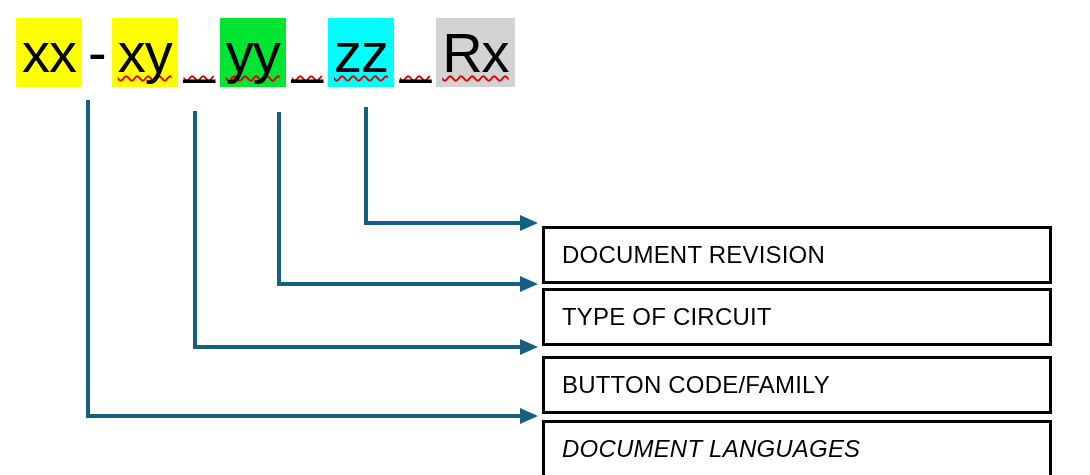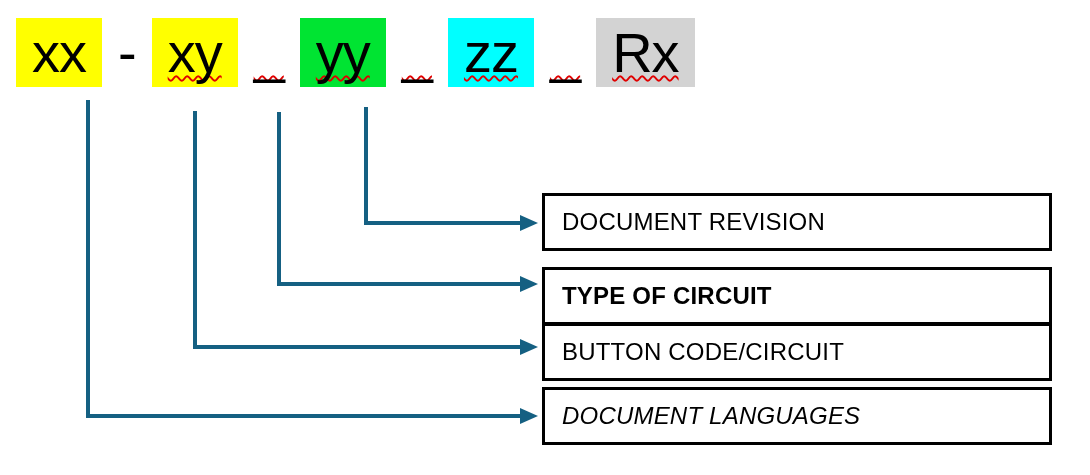--- a/index.html
+++ b/index.html
@@ -21,21 +21,21 @@
   
   .code-line{
     position:absolute;left:16px;top:18px;
     font-size:56px;line-height:70px;
     letter-spacing:-1px;
     white-space:nowrap;
     color:var(--text);
   }
   .code-line .seg{
     display:inline;
-    padding:3px 16px;
+    padding:3px 6px;
   }
   .code-line .sp-err{
     text-decoration-line:underline;
     text-decoration-style:wavy;
     text-decoration-color:var(--squiggle);
     text-decoration-thickness:2px;
     text-underline-offset:3px;
     text-decoration-skip-ink:none;
   }
   
@@ -54,23 +54,24 @@
   .label-box{
     position:absolute;
     left:542px;width:510px;height:58px;
     border:3px solid var(--box-border);
     background:var(--background);
     display:flex;align-items:center;
     padding-left:17px;
     font-size:24px;
     letter-spacing:0.2px;
     color:var(--text);
+    margin-top:33px;
   }
   .label-box.b0{top:193px;}
-  .label-box.b1{top:267px;font-weight:bold;}
+  .label-box.b1{top:255px;}
   .label-box.b2{top:323px;}
   .label-box.b3{top:387px;font-style:italic;}
 </style>
 </head>
 <body>
 
 <div class="stage">
 
   <div class="code-line"><span class="seg" style="background-color: rgb(255, 255, 0);">xx</span><span class="seg">-</span><span class="seg sp-err" style="background-color: rgb(255, 255, 0);">xy</span><span class="seg sp-err">_</span><span class="seg sp-err" style="background-color: rgb(0, 228, 50);">yy</span><span class="seg sp-err">_</span><span class="seg sp-err" style="background-color: rgb(0, 255, 255);">zz</span><span class="seg sp-err">_</span><span class="seg sp-err" style="background-color: rgb(211, 211, 211);">Rx</span></div>
 
@@ -86,19 +87,19 @@
     <polyline points="88,100 88,416 521,416" marker-end="url(#arrow)"></polyline>
   </svg>
 
   <div class="label-box b0">
     <span>DOCUMENT REVISION</span>
   </div>
   <div class="label-box b1">
     <span>TYPE OF CIRCUIT</span>
   </div>
   <div class="label-box b2">
-    <span>BUTTON CODE/CIRCUIT</span>
+    <span>BUTTON CODE/FAMILY</span>
   </div>
   <div class="label-box b3">
     <span>DOCUMENT LANGUAGES</span>
   </div>
 
 </div>
 
 </body></html>

